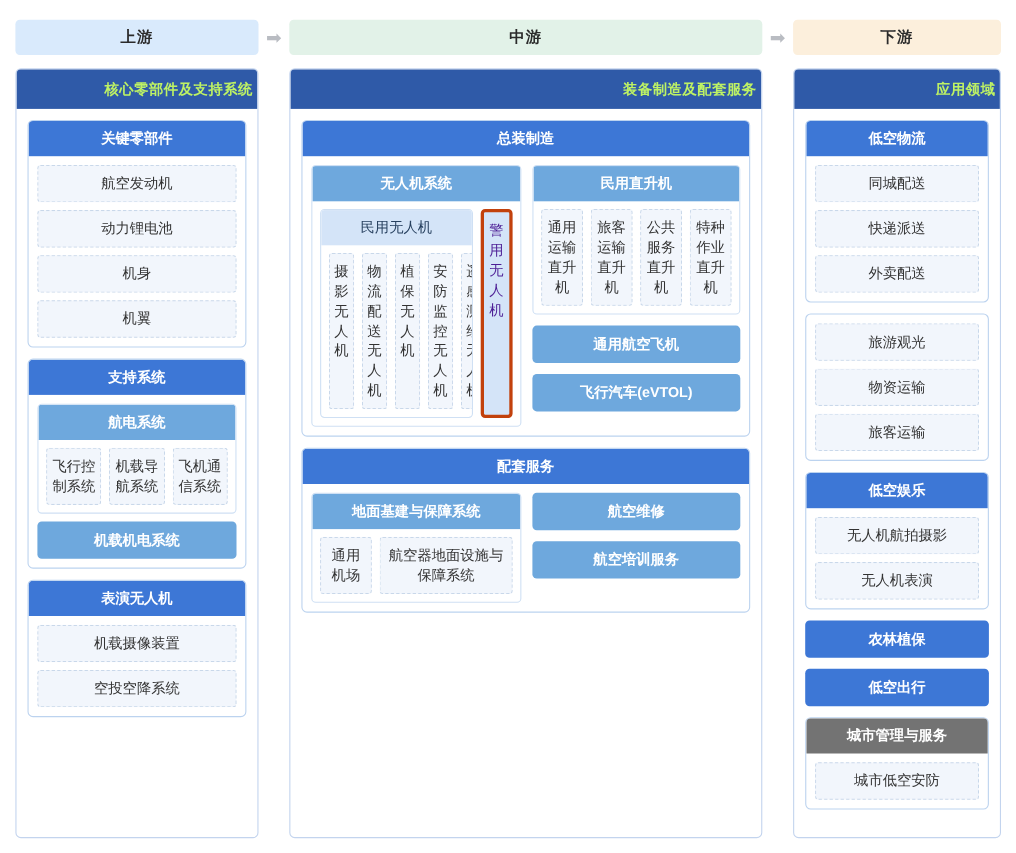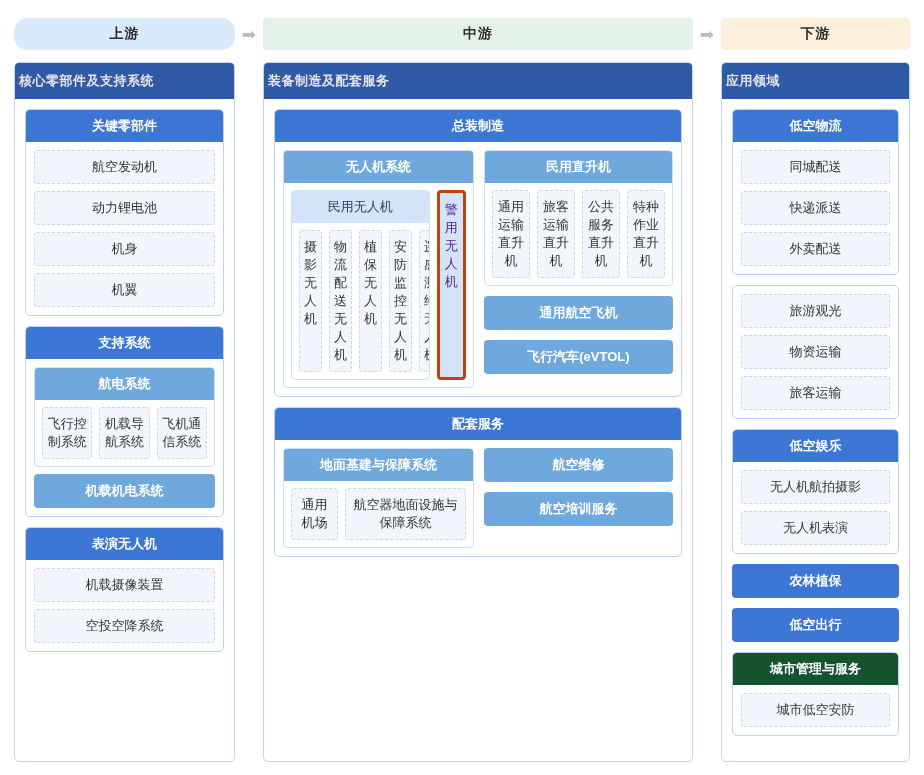--- a/index.html
+++ b/index.html
@@ -39,21 +39,21 @@
   .stage-down  { background: #fcefdc; }
   .stage-arrow {
     width: 28px;
     display: flex;
     align-items: center;
     justify-content: center;
     color: #b9bcc2;
     font-size: 17px;
     line-height: 1;
   }
-  .st-w1 { width: 222px; border-radius: 14px; }
+  .st-w1 { width: 222px; }
   .st-w2 { width: 432px; }
   .st-w3 { width: 190px; }
 
   
   .cols {
     display: flex;
     align-items: flex-start;
     padding: 8px 14px 0 14px;
     gap: 0;
   }
@@ -66,24 +66,24 @@
     overflow: hidden;
     display: flex;
     flex-direction: column;
   }
   .p-w1 { width: 222px; height: 700px; }
   .p-w2 { width: 432px; height: 700px; }
   .p-w3 { width: 190px; height: 700px; }
 
   .panel-head {
     background: #2f5aa8;
-    color: #e5e5e5;
+    color: #bef264;
     font-size: 13px;
     font-weight: bold;
-    text-align: left;
+    text-align: right;
     padding: 9px 4px;
     letter-spacing: .5px;
   }
   .panel-body {
     padding: 10px;
     display: flex;
     flex-direction: column;
     gap: 10px;
     flex: 1;
   }
@@ -97,21 +97,21 @@
   }
   .group-head {
     background: #3d77d6;
     color: #ffffff;
     font-size: 13px;
     font-weight: bold;
     text-align: center;
     padding: 7px 4px;
   }
   .group-head.soft { background: #6ea8dd; }
-  .group-head.grey { background: #14532d; }
+  .group-head.grey { background: #737373; }
   .group-body {
     padding: 8px;
     display: flex;
     flex-direction: column;
     gap: 7px;
   }
 
   
   .subgroup {
     border: 1px solid #cfe0f4;

